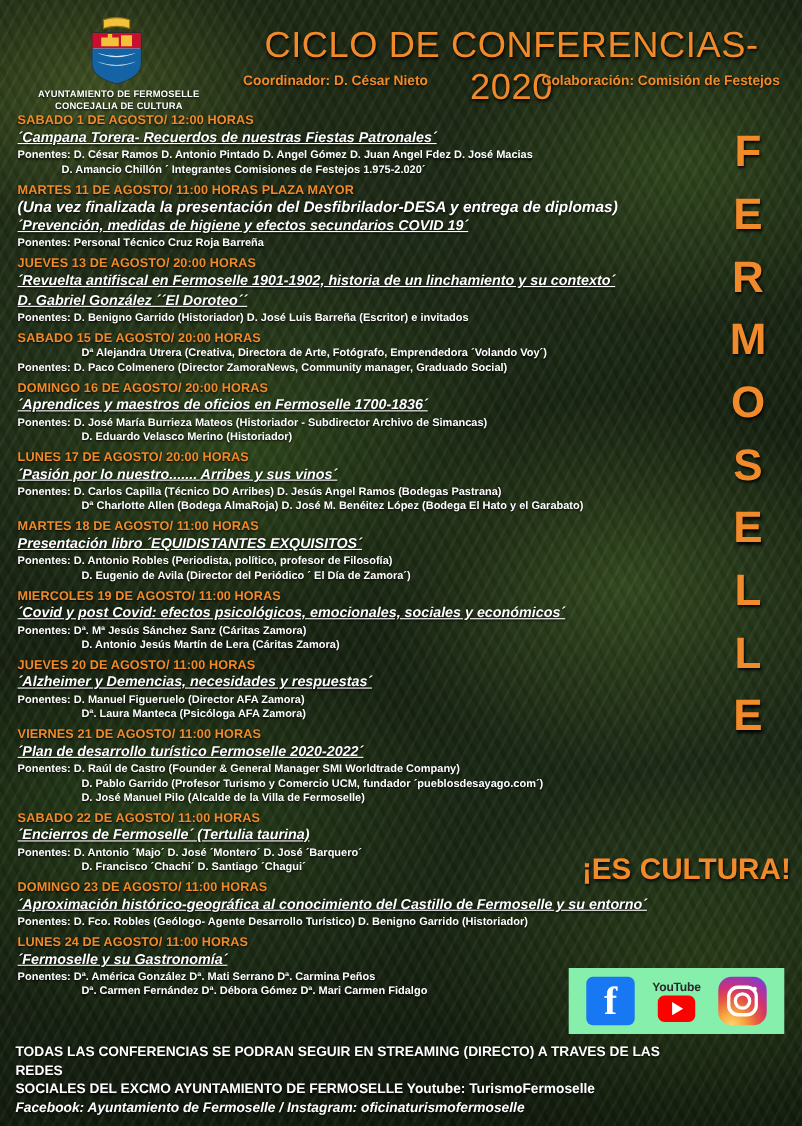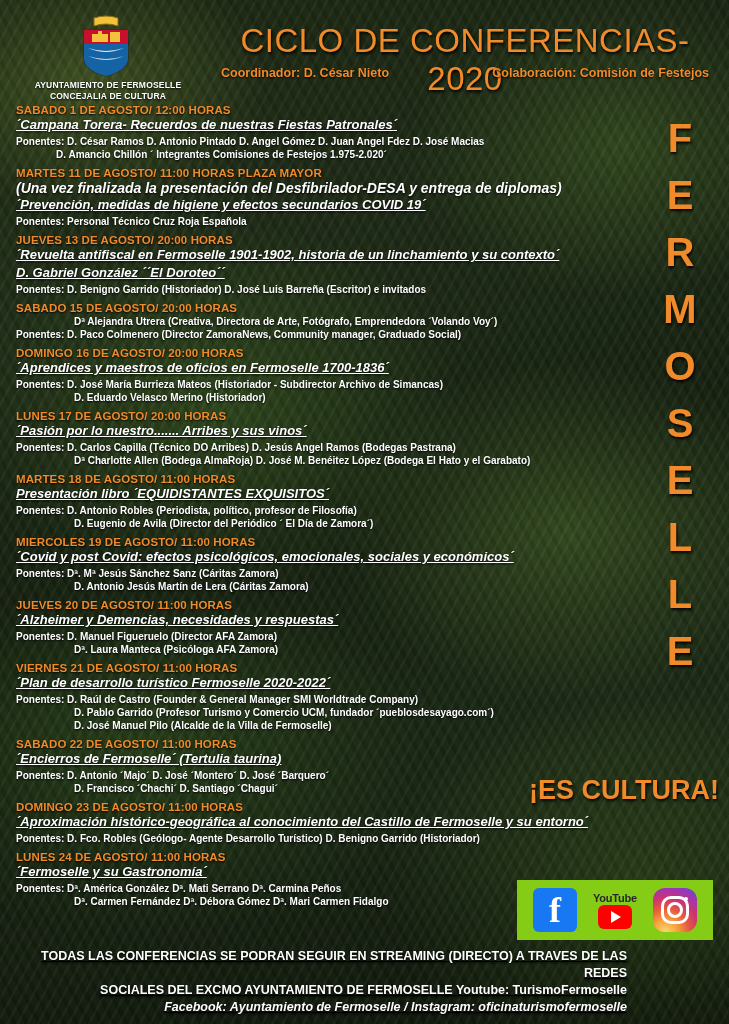--- a/index.html
+++ b/index.html
@@ -103,21 +103,21 @@
   .es-cultura {
     position: absolute; right: 10px; top: 775px; width: 300px;
     text-align: right;
     color: #f08a2a; font-size: 27px; font-weight: bold;
     text-shadow: 1px 2px 3px rgba(0,0,0,.95);
   }
 
   
   .social-box {
     position: absolute; right: 16px; top: 880px;
-    width: 196px; height: 60px; background: #84cc16;
+    width: 196px; height: 60px; background: #86efac;
     display: flex; align-items: center; justify-content: space-around;
     padding: 0 8px;
   }
   .fb-icon {
     width: 44px; height: 44px; background: #1877f2; border-radius: 6px;
     position: relative;
   }
   .fb-icon::after {
     content: "f"; position: absolute; left: 0; right: 0; top: 50%;
     transform: translateY(-50%);
@@ -147,21 +147,21 @@
     border: 3px solid #fff; border-radius: 50%;
   }
   .ig-icon .ig-dot {
     position: absolute; right: 9px; top: 9px; width: 4px; height: 4px;
     background: #fff; border-radius: 50%;
   }
 
   
   .footer {
     position: absolute; left: 0; bottom: 8px; width: 641px;
-    text-align: right; padding: 0 14px; text-decoration: underline;
+    text-align: left; padding: 0 14px;
   }
   .footer .line {
     color: #ffffff; font-size: 12.5px; font-weight: bold; line-height: 17px;
     text-shadow: 0 1px 2px rgba(0,0,0,.95);
   }
   .footer .line.italic { font-style: italic; }
 </style>
 </head>
 <body>
 
@@ -197,21 +197,21 @@
       <div class="ev-date">SABADO 1 DE AGOSTO/ 12:00 HORAS</div>
       <div class="ev-title">´Campana Torera- Recuerdos de nuestras Fiestas Patronales´</div>
       <div class="ev-speaker">Ponentes: D. César Ramos   D. Antonio Pintado   D. Angel Gómez   D. Juan Angel Fdez   D. José Macias</div>
       <div class="ev-speaker indent2">D. Amancio Chillón            ´ Integrantes Comisiones de Festejos 1.975-2.020´</div>
     </div>
 
     <div class="event">
       <div class="ev-date">MARTES 11 DE AGOSTO/ 11:00 HORAS PLAZA MAYOR</div>
       <div class="ev-note">(Una vez finalizada la presentación del Desfibrilador-DESA y entrega de diplomas)</div>
       <div class="ev-title">´Prevención, medidas de higiene y efectos secundarios COVID 19´</div>
-      <div class="ev-speaker">Ponentes:  Personal Técnico Cruz Roja Española</div>
+      <div class="ev-speaker">Ponentes:  Personal Técnico Cruz Roja Barreña</div>
     </div>
 
     <div class="event">
       <div class="ev-date">JUEVES 13 DE AGOSTO/ 20:00 HORAS</div>
       <div class="ev-title">´Revuelta antifiscal en Fermoselle 1901-1902, historia de un linchamiento y su contexto´</div>
       <div class="ev-title">D. Gabriel González ´´El Doroteo´´</div>
       <div class="ev-speaker">Ponentes: D. Benigno Garrido  (Historiador)    D. José Luis Barreña (Escritor)  e invitados</div>
     </div>
 
     <div class="event">

